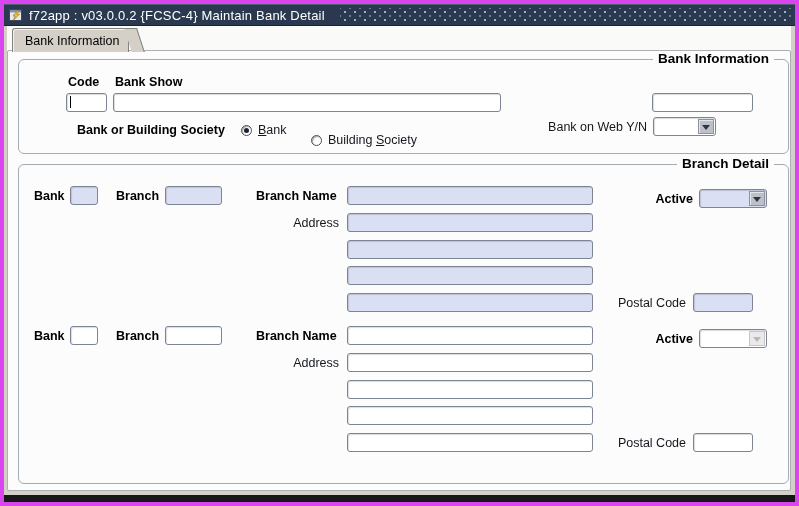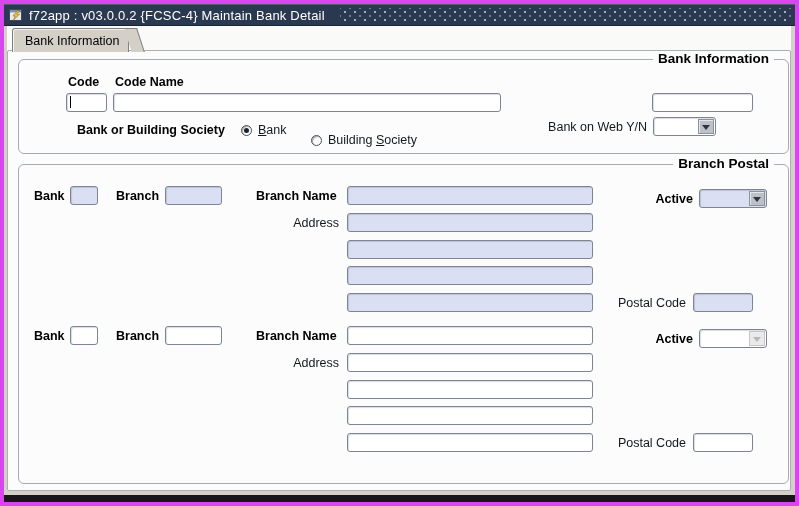--- a/index.html
+++ b/index.html
@@ -127,21 +127,21 @@
       <span>Bank Information</span>
     </div>
   </div>
 
   <div class="canvas">
 
     <div class="frame" style="left:10px; top:8px; width:771px; height:95px;">
       <span class="legend">Bank Information</span>
 
       <span class="lbl b" style="left:49px; top:15px;text-align:center;">Code</span>
-      <span class="lbl b" style="left:96px; top:15px;">Code Name</span>
+      <span class="lbl b" style="left:96px; top:15px;">Bank Show</span>
 
       <input class="fld" style="left: 47px; top: 33px; width: 41px;" value="">
       <div class="caret" style="left:51px; top:36px;"></div>
       <input class="fld" style="left: 94px; top: 33px; width: 388px;" value="">
 
       <input class="fld" style="left: 633px; top: 33px; width: 101px;" value="">
 
       <span class="lbl b" style="left:58px; top:63px;">Bank or Building Society</span>
 
       <div class="radio sel" style="left:222px; top:63px;">
@@ -156,21 +156,21 @@
       <span class="lbl r" style="right:141px; top:60px;">Bank on Web Y/N</span>
       <div class="dd" style="left:634px; top:57px; width:63px;">
         <span class="val"></span>
         <span class="btn">
             <span class="arr"></span>
           </span>
       </div>
     </div>
 
     <div class="frame" style="left:10px; top:113px; width:771px; height:320px;">
-      <span class="legend">Branch Postal</span>
+      <span class="legend">Branch Detail</span>
 
       <span class="lbl b" style="left:15px; top:24px;">Bank</span>
       <input class="fld cur" style="left: 51px; top: 21px; width: 28px;" value="">
 
       <span class="lbl b" style="left:97px; top:24px;">Branch</span>
       <input class="fld cur" style="left: 146px; top: 21px; width: 57px;" value="">
 
       <span class="lbl b" style="left:237px; top:24px;">Branch Name</span>
       <input class="fld cur" style="left: 328px; top: 21px; width: 246px;" value="">
 

